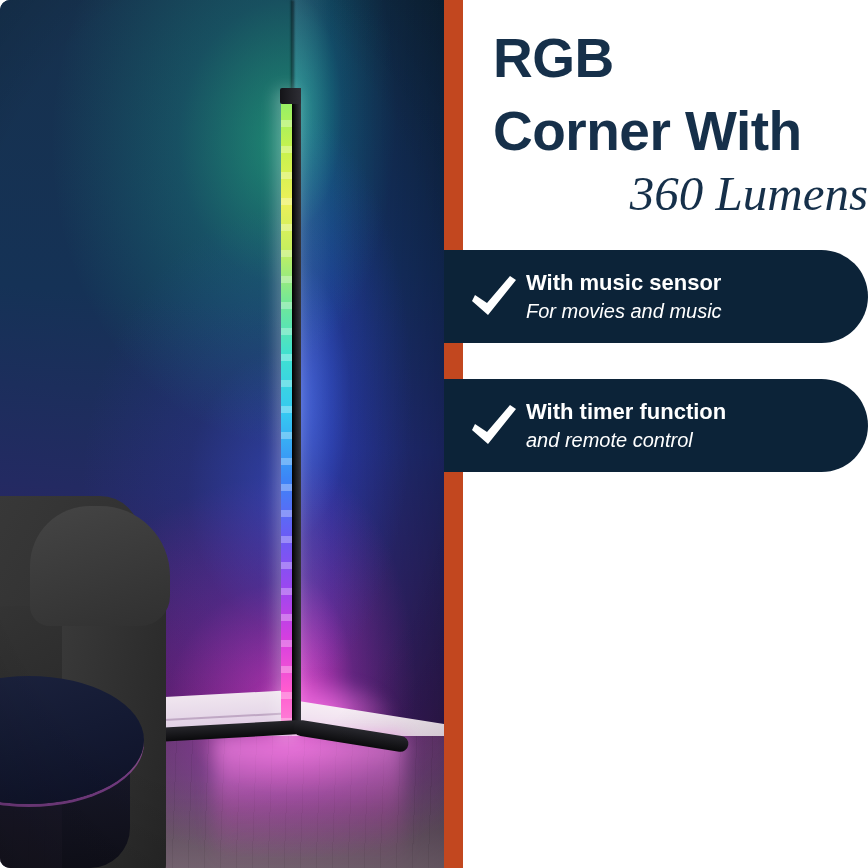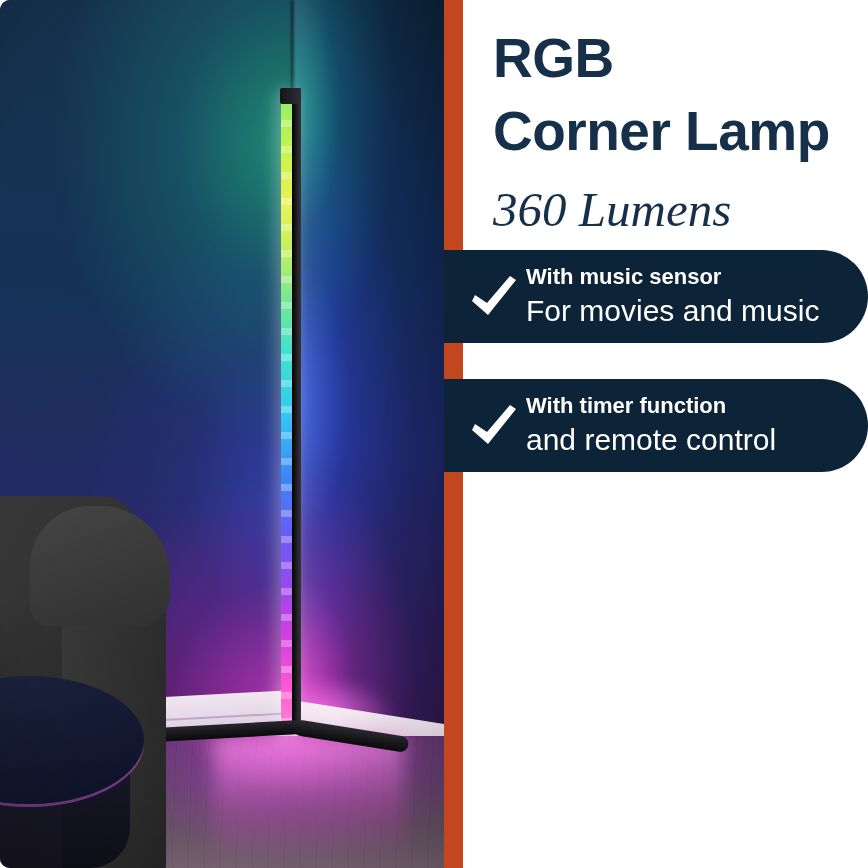--- a/index.html
+++ b/index.html
@@ -102,31 +102,31 @@
 
   
   .divider { position:absolute; left:444px; top:0; width:19px; height:868px; background:#c2471f; }
 
   
   .right { position:absolute; left:463px; top:0; width:405px; height:868px; background:#fff; }
 
   .titles { position:absolute; left:30px; top:22px; width:375px; }
   .t-line { font-size:55px; font-weight:bold; color:#16304a; letter-spacing:-.5px; line-height:1.32; white-space:nowrap; }
   .t-sub { font-family:"Liberation Serif", serif; font-style:italic; font-size:49px;
-           color:#16304a; margin-top:16px; line-height:1.1; white-space:nowrap; }
+           color:#16304a; line-height:1.1; white-space:nowrap;text-align:right; }
 
   .cards { position:absolute; left:-19px; top:250px; width:424px; }
   .card { position:relative; height:93px; background:#0c2338;
           border-radius:0 52px 52px 0; margin-bottom:36px; display:flex; align-items:center; }
   .check { width:82px; flex:0 0 82px; display:flex; align-items:center; justify-content:center;
            padding-left:18px; }
   .check svg { display:block; }
   .ctext { color:#fff; }
   .ctitle { font-size:22px; font-weight:bold; line-height:1.28; white-space:nowrap; }
-  .cdesc { font-size:30px; font-weight:normal; line-height:1.3; white-space:nowrap; }
+  .cdesc { font-size:20px; font-weight:normal; line-height:1.3; white-space:nowrap;font-style:italic; }
 </style>
 </head>
 <body>
 
 <div class="canvas">
 
   <div class="photo">
     <div class="wall-left"></div>
     <div class="wall-right"></div>
     <div class="corner-seam"></div>
@@ -158,21 +158,21 @@
 
     <div class="photo-vignette"></div>
   </div>
 
   <div class="divider"></div>
 
   <div class="right">
 
     <div class="titles">
       <div class="t-line">RGB</div>
-      <div class="t-line">Corner Lamp</div>
+      <div class="t-line">Corner With</div>
       <div class="t-sub">360 Lumens</div>
     </div>
 
     <div class="cards">
 
       <div class="card">
         <span class="check">
           <svg width="46" height="44" viewBox="0 0 46 44" aria-hidden="true">
             <polygon points="4,20 1,26 17,40 45,5 39,1 16,28" fill="#ffffff"></polygon>
           </svg>

